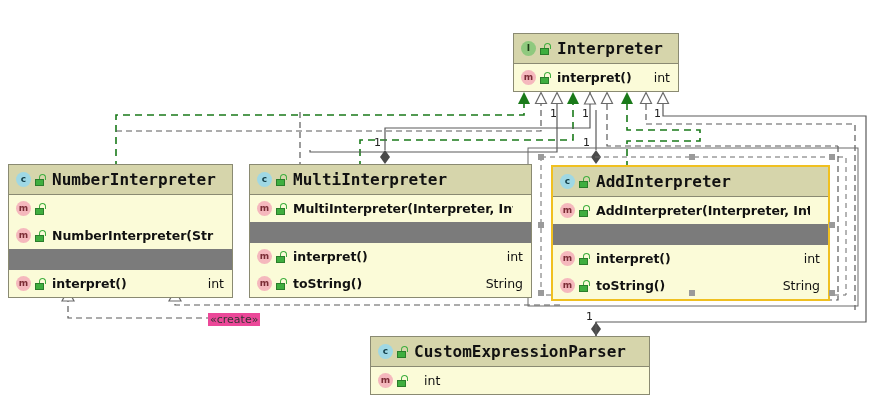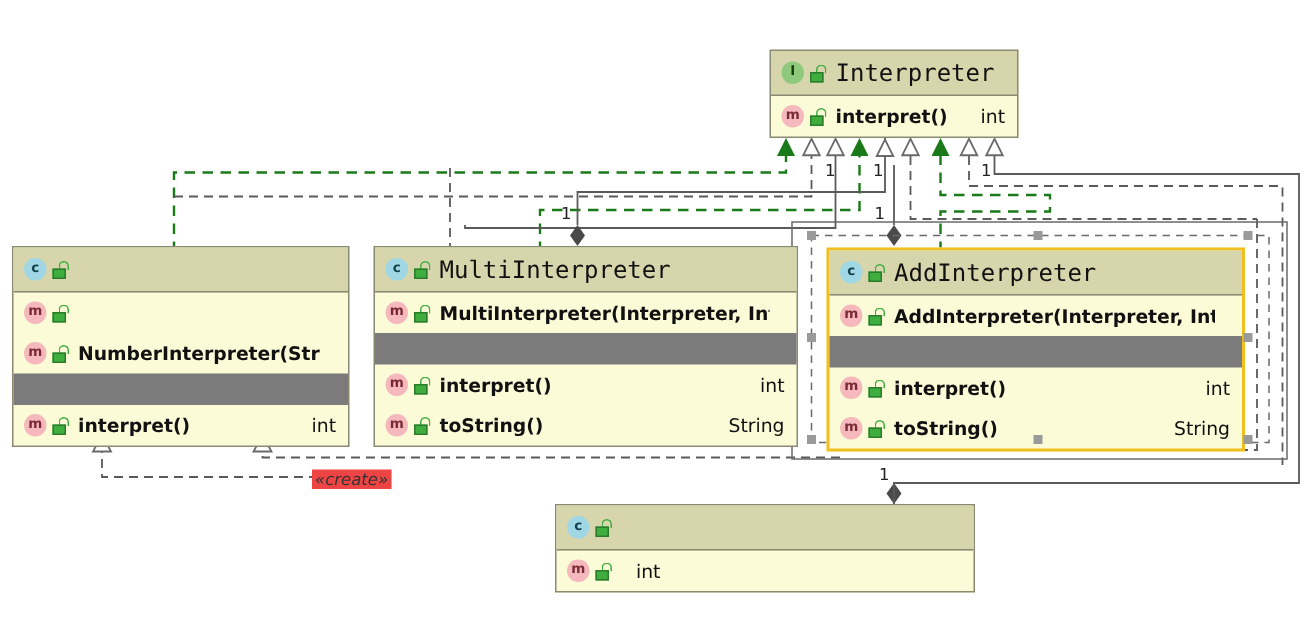--- a/index.html
+++ b/index.html
@@ -31,20 +31,21 @@
     align-items:center;
     padding:0 8px 0 7px;
     box-sizing:border-box;
   }
   .hdr .title{
     font-family:"DejaVu Sans Mono","Liberation Mono",monospace;
     font-size:16px;
     color:#111;
     letter-spacing:0px;
     white-space:nowrap;
+    font-weight:bold;
   }
   .sect{padding:0;}
   .member{
     height:27px;
     display:flex;
     align-items:center;
     padding:0 8px 0 7px;
     box-sizing:border-box;
     font-size:12.5px;
     color:#111;
@@ -92,25 +93,24 @@
 
   
   .handle{
     position:absolute;width:6px;height:6px;background:#9a9a9a;
     z-index:20;
   }
   .stereo{
     position:absolute;
     font-size:11px;
     color:#333;
-    background:#ef4444;
+    background:#ec4899;
     padding:0 2px;
     z-index:8;
     white-space:nowrap;
-    font-style:italic;
   }
   .mult{
     position:absolute;
     font-size:11px;
     color:#222;
     background:transparent;
     z-index:8;
   }
 </style>
 </head>
@@ -248,20 +248,21 @@
     </div>
   </div>
 
   <div class="uml-class" style="left:8px;top:164px;width:225px;">
     <div class="hdr">
       <span class="ico ico-round ico-class">c</span>
       <span class="lock">
           <span class="shackle"></span>
           <span class="body"></span>
         </span>
+      <span class="title">NumberInterpreter</span>
     </div>
     <div class="sect">
       <div class="member">
         <span class="ico ico-round ico-method">m</span>
         <span class="lock">
             <span class="shackle"></span>
             <span class="body"></span>
           </span>
         <span class="mtype"></span>
       </div>
@@ -375,20 +376,21 @@
     </div>
   </div>
 
   <div class="uml-class" style="left:370px;top:336px;width:280px;">
     <div class="hdr">
       <span class="ico ico-round ico-class">c</span>
       <span class="lock">
           <span class="shackle"></span>
           <span class="body"></span>
         </span>
+      <span class="title">CustomExpressionParser</span>
     </div>
     <div class="sect">
       <div class="member">
         <span class="ico ico-round ico-method">m</span>
         <span class="lock">
             <span class="shackle"></span>
             <span class="body"></span>
           </span>
         <span class="mtype">int</span>
       </div>

